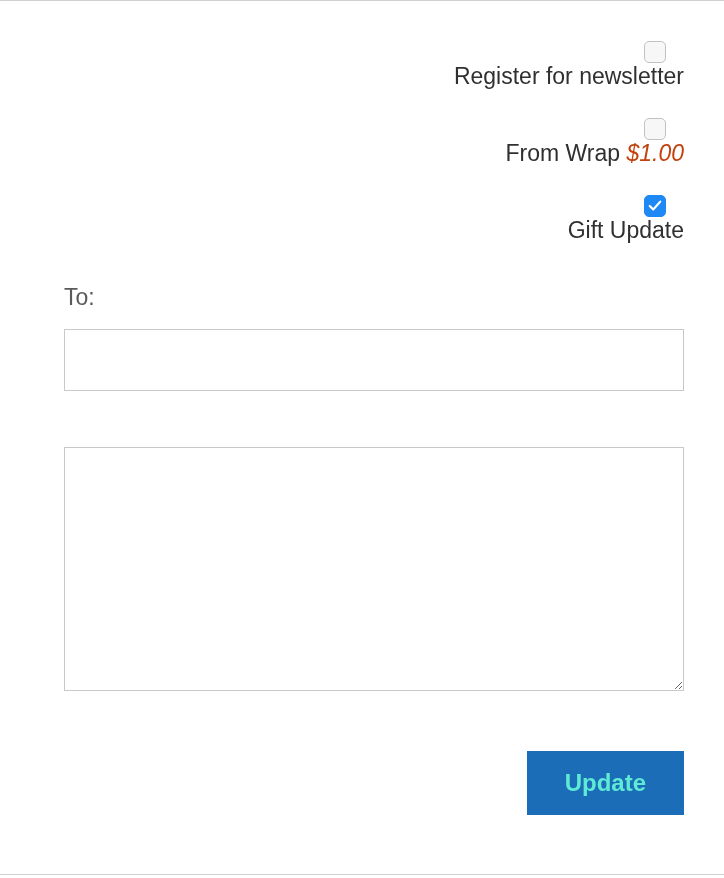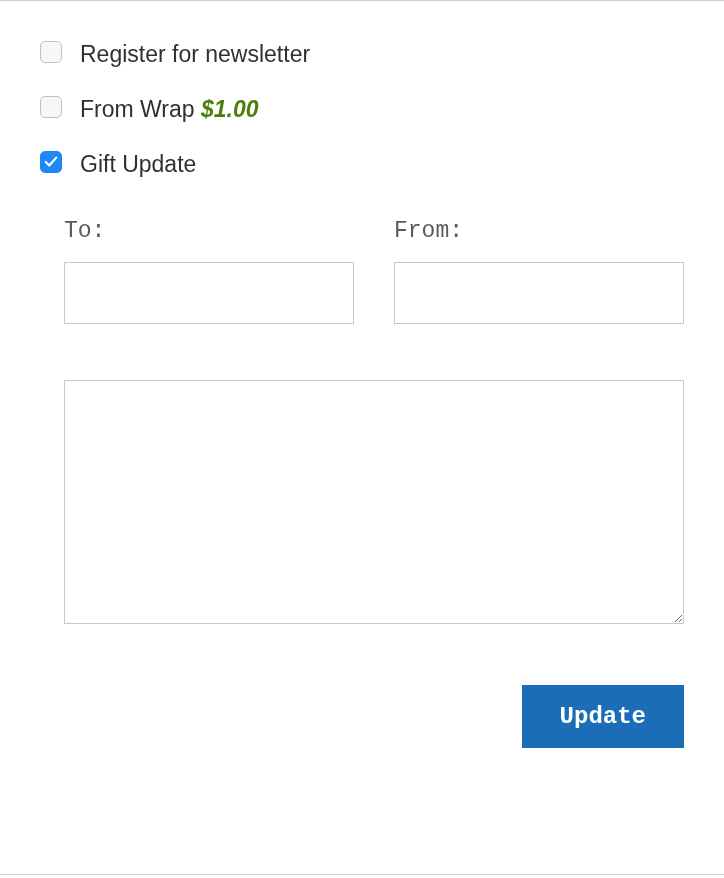--- a/index.html
+++ b/index.html
@@ -14,22 +14,23 @@
       height: 878px;
     }
     .panel {
       border-top: 1px solid #d1d1d1;
       border-bottom: 1px solid #d1d1d1;
       padding: 40px 40px 40px 40px;
       height: 875px;
     }
     .option-row {
       display: flex;
-      align-items: flex-start;
+      align-items: flex-end;
       margin-bottom: 28px;
+      flex-direction: column;
     }
     .checkbox {
       width: 22px;
       height: 22px;
       border: 1px solid #c2c2c2;
       border-radius: 5px;
       background: #f7f7f7;
       margin-right: 18px;
       flex-shrink: 0;
       display: flex;
@@ -48,27 +49,25 @@
       display: none;
       width: 14px;
       height: 14px;
     }
     .option-label {
       font-size: 23px;
       color: #303030;
     }
     .option-price {
       font-style: italic;
-      color: #4d7c0f;
-      font-weight: bold;
+      color: #c2410c;
     }
     .form-section {
       padding-left: 24px;
       margin-top: 40px;
-      font-family: Liberation Mono, monospace;
     }
     .two-col {
       display: flex;
       gap: 40px;
     }
     .field-group {
       flex: 1;
       display: flex;
       flex-direction: column;
     }
@@ -97,21 +96,21 @@
       font-family: inherit;
       resize: both;
     }
     .button-row {
       display: flex;
       justify-content: flex-end;
       margin-top: 56px;
     }
     .update-button {
       background: #1b6db8;
-      color: #ffffff;
+      color: #5eead4;
       font-size: 24px;
       font-weight: 600;
       border: none;
       padding: 18px 38px;
       cursor: pointer;
       font-family: inherit;
     }
   </style>
 </head>
 <body>
@@ -143,24 +142,20 @@
     </div>
     <span class="option-label">Gift Update</span>
   </div>
 
   <div class="form-section">
     <div class="two-col">
       <div class="field-group">
         <label class="field-label">To:</label>
         <input type="text" class="text-input" value="" style="">
       </div>
-      <div class="field-group">
-        <label class="field-label">From:</label>
-        <input type="text" class="text-input" value="" style="">
-      </div>
     </div>
 
     <div class="message-group">
       <textarea class="textarea-input" style=""></textarea>
     </div>
 
     <div class="button-row">
       <button class="update-button">Update</button>
     </div>
   </div>

